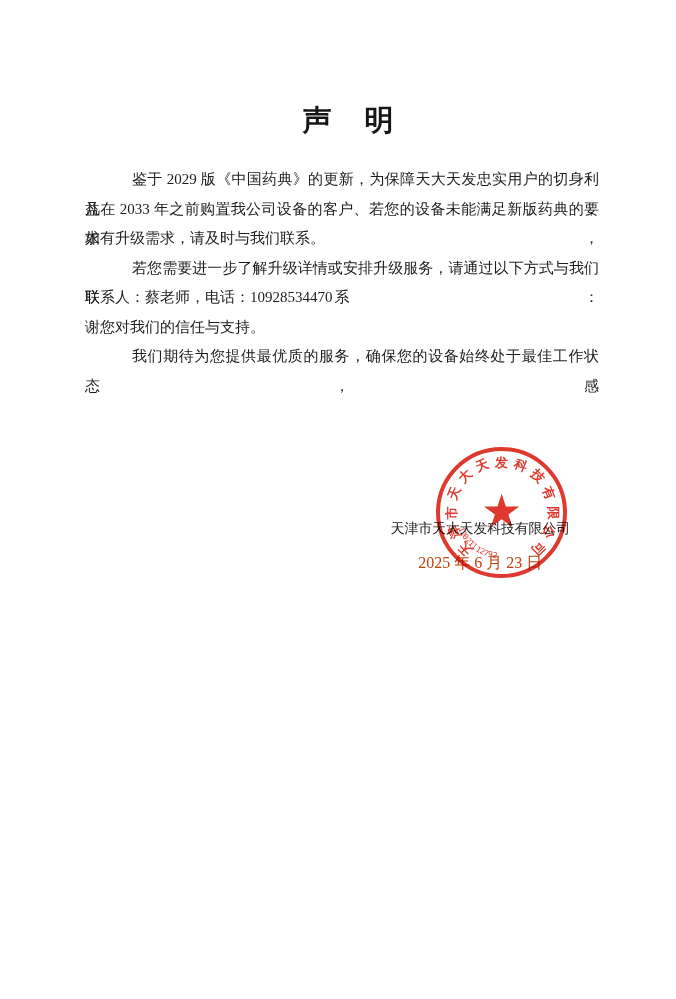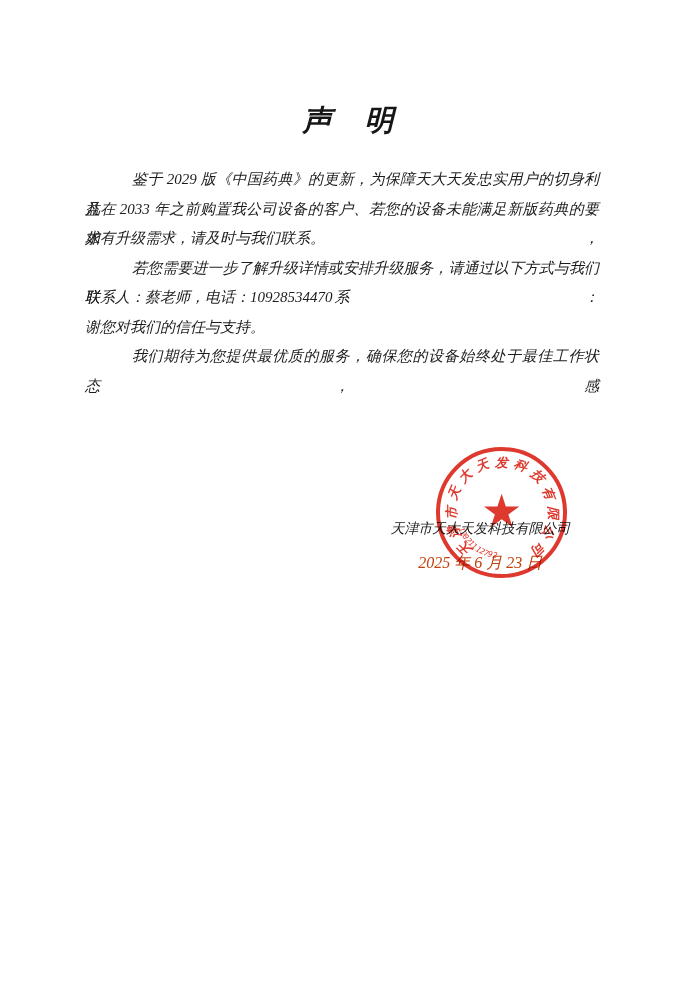--- a/index.html
+++ b/index.html
@@ -3,21 +3,20 @@
 <meta charset="utf-8">
 <style>
   html,body{margin:0;padding:0;background:#ffffff;}
   .page{
     position:relative;
     width:676px;height:999px;
     background:#ffffff;
     font-family:"Liberation Serif","DejaVu Serif",serif;
     color:#1a1a1a;
     overflow:hidden;
-    font-style:italic;
   }
   .title{
     position:absolute;
     top:101px;left:0;right:0;
     text-align:center;
     font-size:29px;
     font-weight:bold;
     letter-spacing:2px;
     transform:translateX(11px);
     color:#161616;

